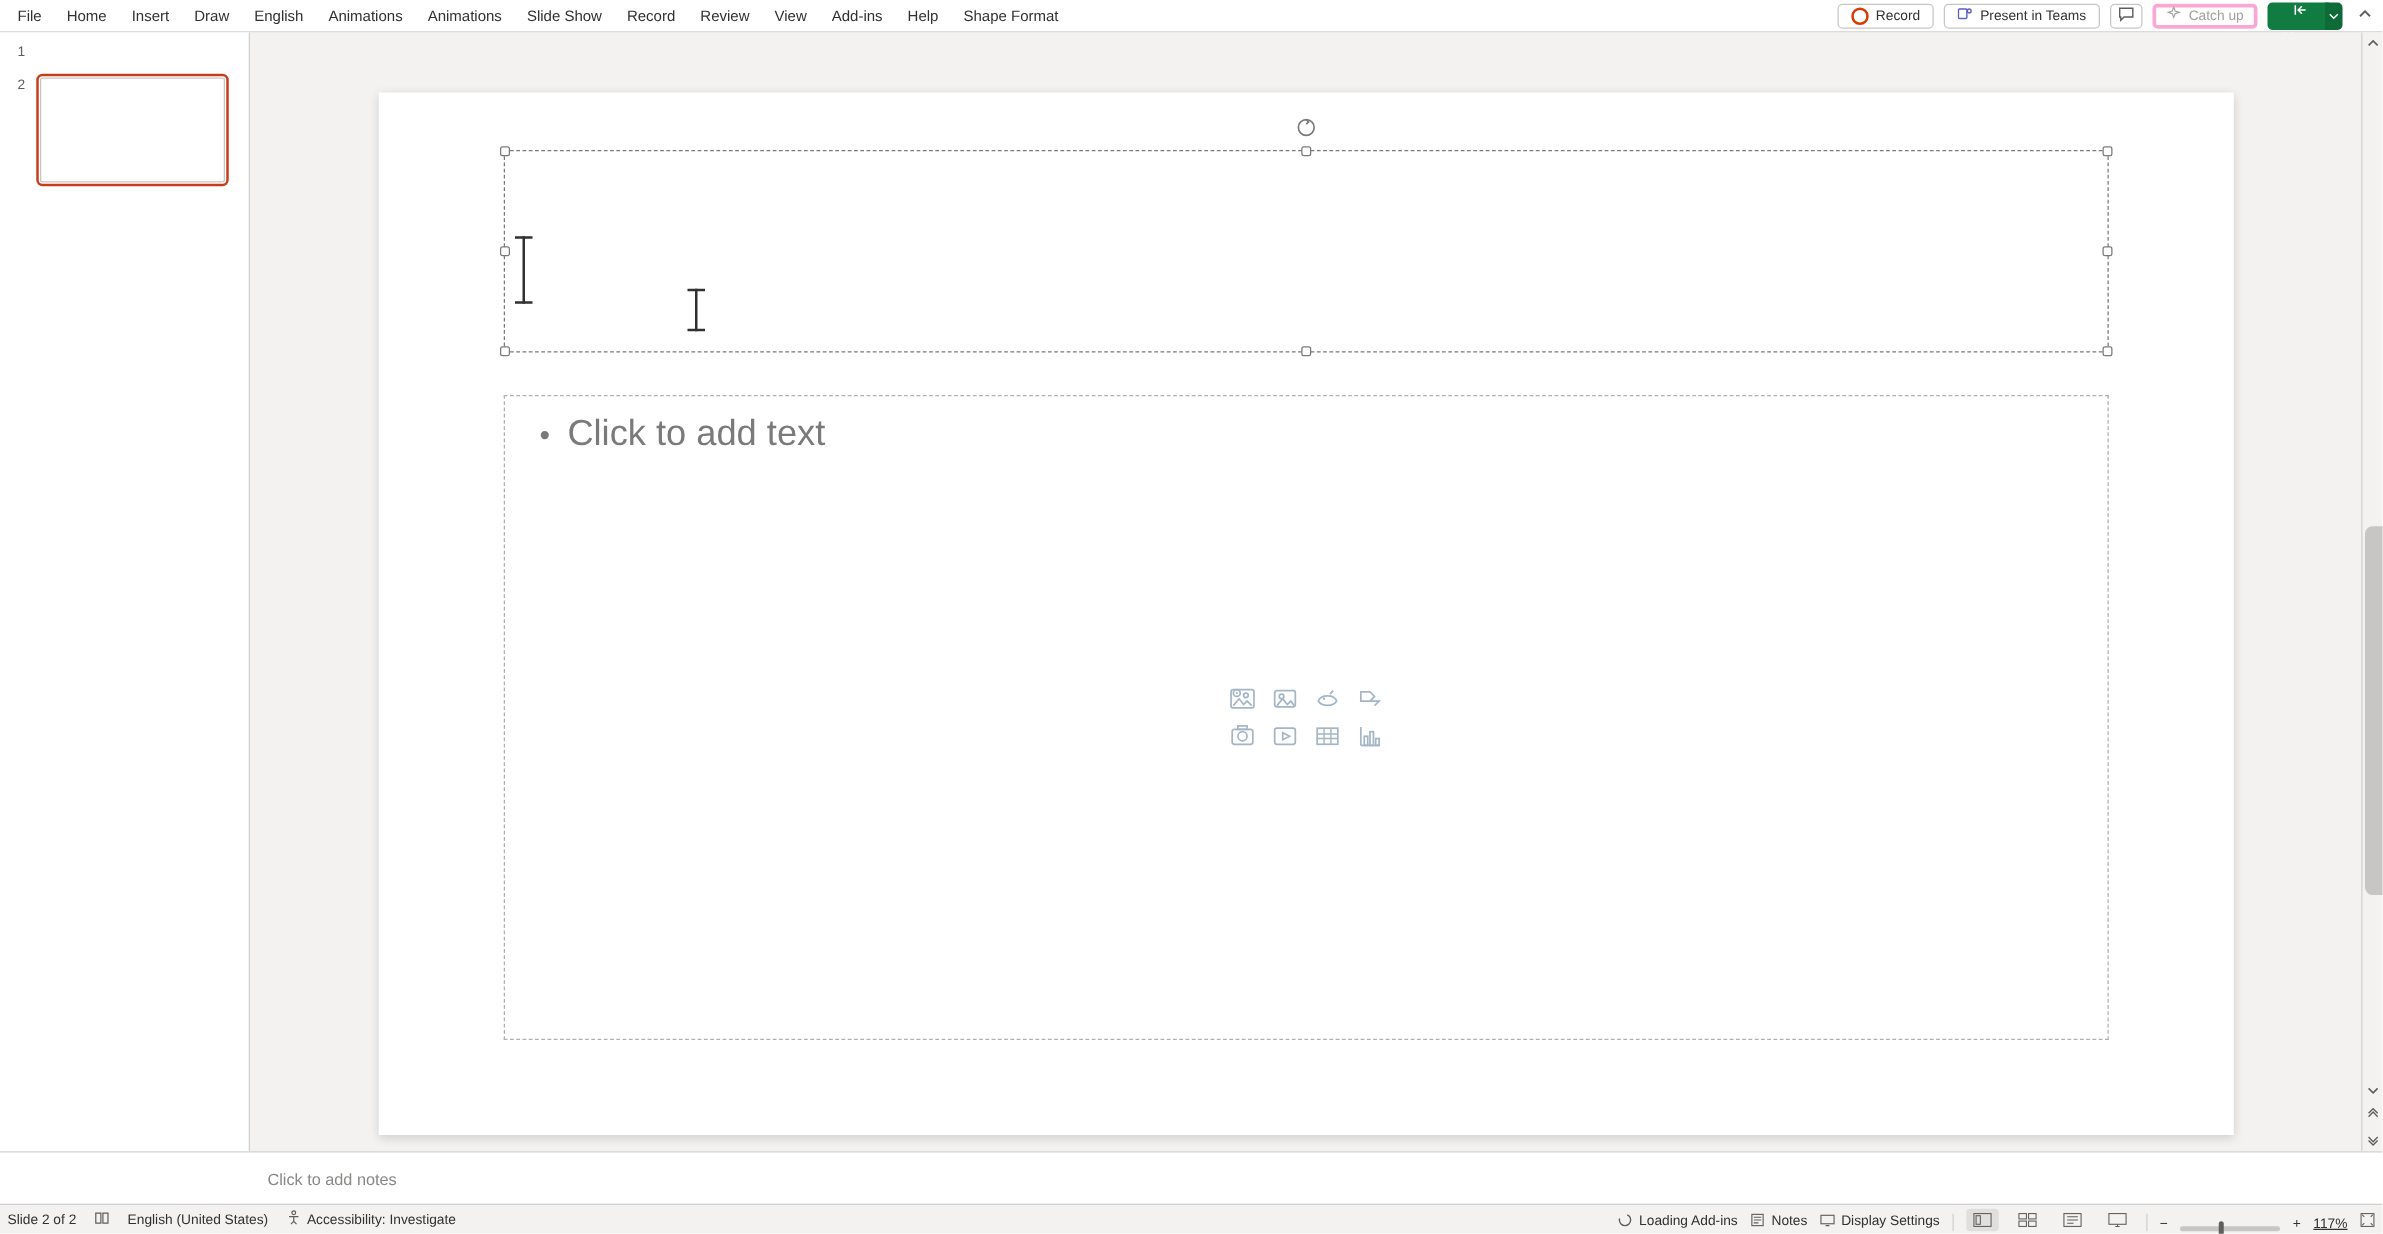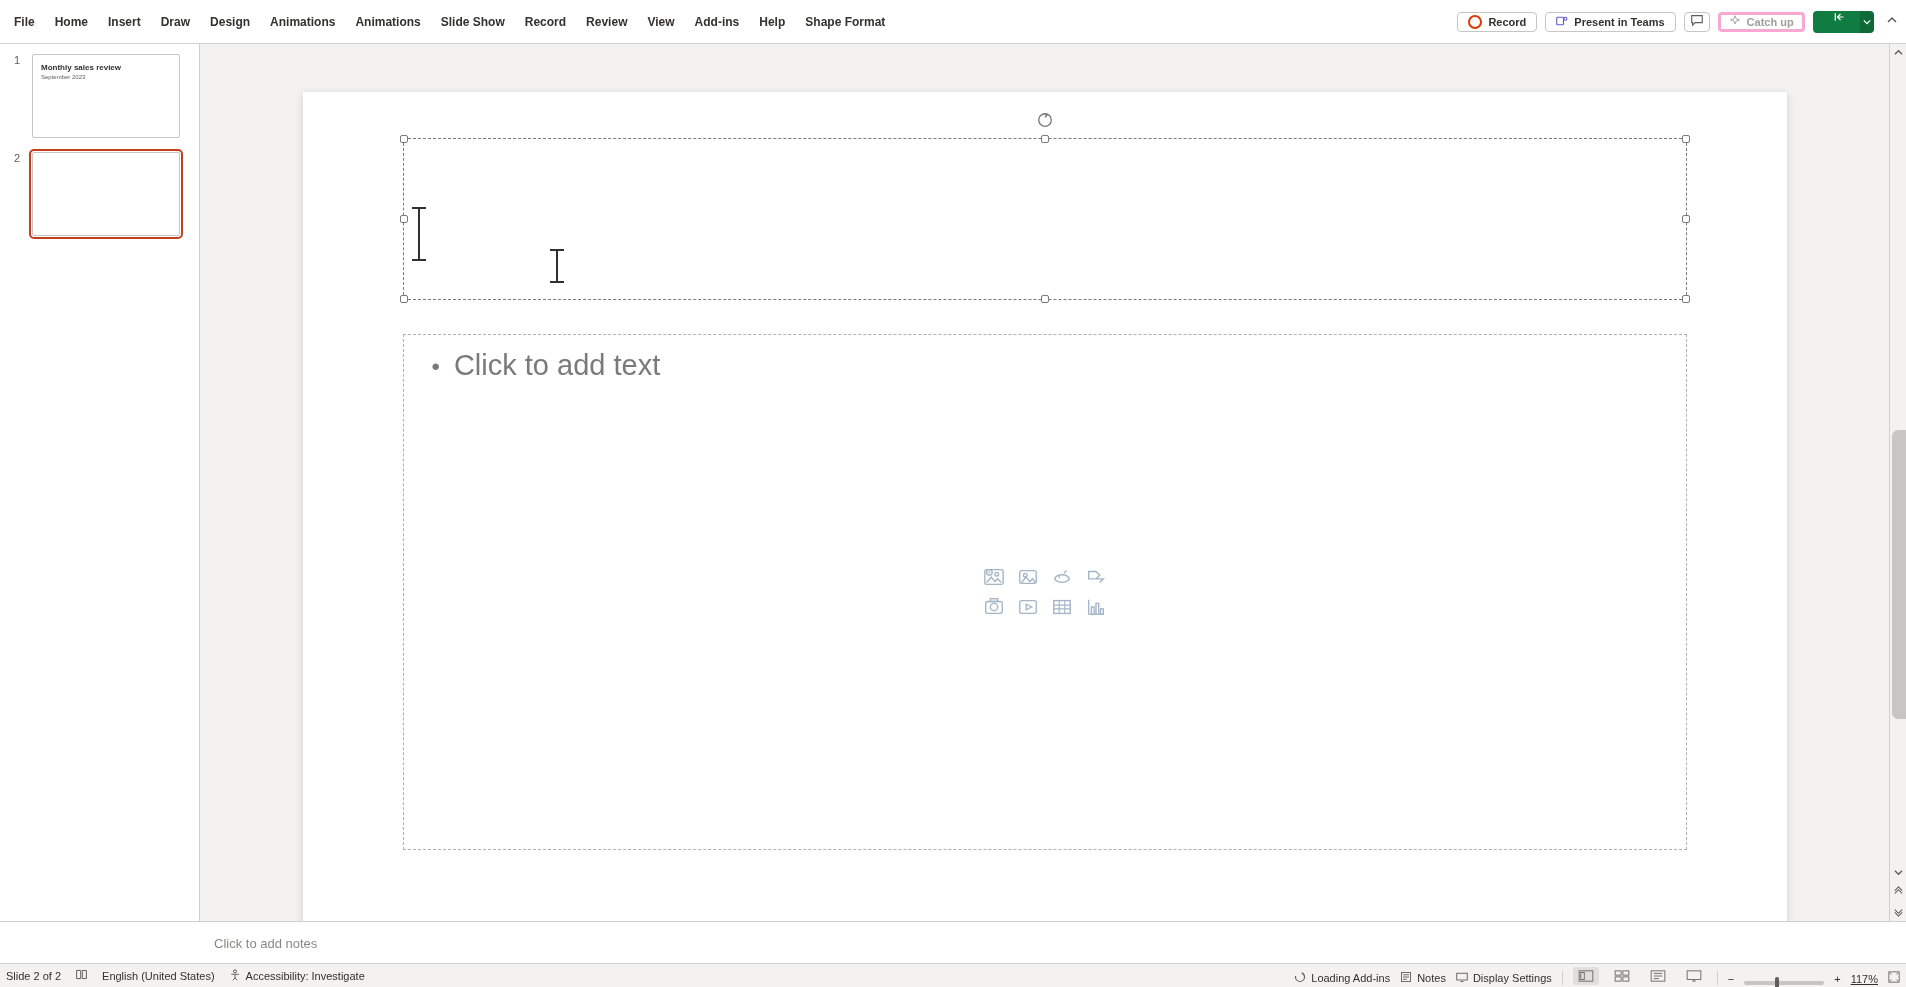--- a/index.html
+++ b/index.html
@@ -8,27 +8,26 @@
   font-family: "Segoe UI", -apple-system, Arial, sans-serif;
   font-size: 12px;
   background: #ffffff;
   color: #323130;
   display: flex;
   flex-direction: column;
 }
 
 
 .ribbon-row {
-  height: 44px;
+  height: 26px;
   display: flex;
   padding: 0 4px;
   border-bottom: 1px solid #d0d0d0;
   background: #ffffff;
   gap: 10px;
-  font-weight: bold;
 }
 .ribbon-tabs { display: flex; gap: 0; align-items: center; height: 100%; }
 .ribbon-tab {
   padding: 0 10px;
   height: 100%;
   display: flex;
   align-items: center;
   font-size: 12px;
   color: #323130;
   cursor: pointer;
@@ -196,21 +195,21 @@
 </style>
 </head>
 <body>
 
 <div class="ribbon-row">
   <div class="ribbon-tabs">
     <div class="ribbon-tab">File</div>
     <div class="ribbon-tab">Home</div>
     <div class="ribbon-tab">Insert</div>
     <div class="ribbon-tab">Draw</div>
-    <div class="ribbon-tab">Design</div>
+    <div class="ribbon-tab">English</div>
     <div class="ribbon-tab">Animations</div>
     <div class="ribbon-tab">Animations</div>
     <div class="ribbon-tab">Slide Show</div>
     <div class="ribbon-tab">Record</div>
     <div class="ribbon-tab">Review</div>
     <div class="ribbon-tab">View</div>
     <div class="ribbon-tab">Add-ins</div>
     <div class="ribbon-tab">Help</div>
     <div class="ribbon-tab contextual">Shape Format</div>
   </div>
@@ -268,24 +267,20 @@
       </span>
     </div>
   </div>
 </div>
 
 <div class="main-area">
 
   <div class="thumb-panel">
     <div class="thumb-row">
       <div class="thumb-num">1</div>
-      <div class="thumb">
-        <div class="t-title">Monthly sales review</div>
-        <div class="t-sub">September 2023</div>
-      </div>
     </div>
     <div class="thumb-row">
       <div class="thumb-num">2</div>
       <div class="thumb selected"></div>
     </div>
   </div>
 
   <div class="canvas-wrap">
     <div class="slide">
 

